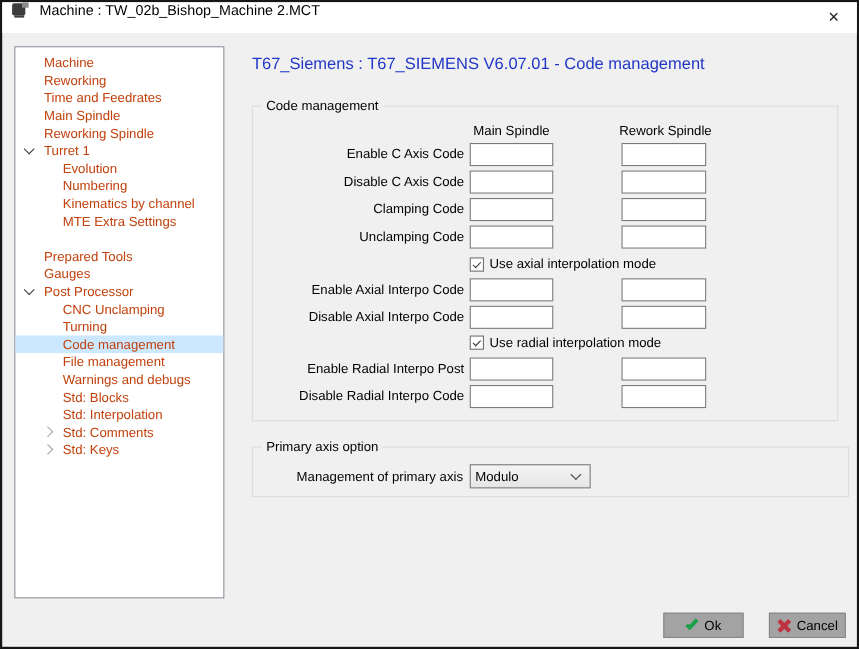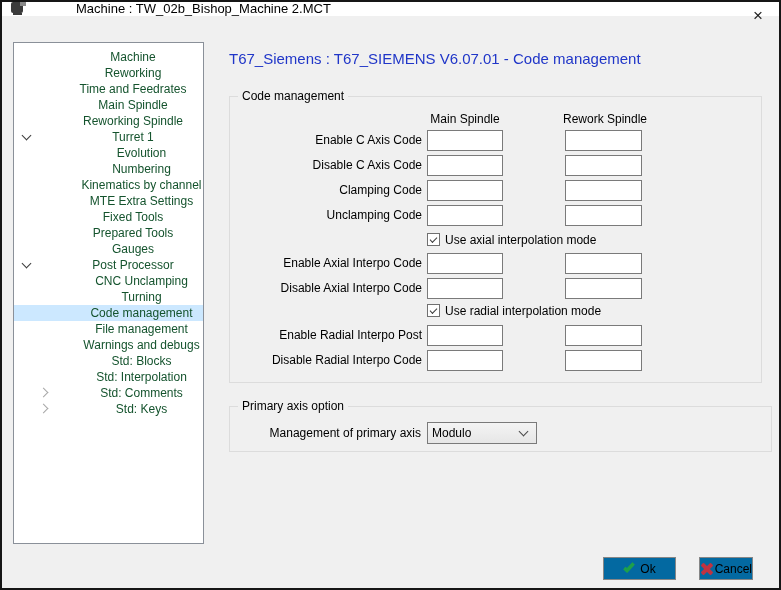--- a/index.html
+++ b/index.html
@@ -9,41 +9,41 @@
   .dialog {
     position: relative;
     width: 781px; height: 590px;
     background: #f0f0f0;
     border: 2px solid #161616;
     overflow: hidden;
   }
 
   
   .titlebar {
-    position: absolute; left:0; top:0; right:0; height: 14px;
+    position: absolute; left:0; top:0; right:0; height: 28px;
     background: #ffffff;
-    display: flex; align-items: flex-end; gap: 40px;
+    display: flex; align-items: flex-start;
   }
   .app-icon { position: relative; width: 16px; height: 15px; margin-left: 9px; }
   .app-icon .body { position:absolute; left:0; top:1px; width:12px; height:11px; background:#3b3b3b; border-radius:2px; }
   .app-icon .tab  { position:absolute; left:9px; top:0; width:6px; height:5px; background:#8a8a8a; }
   .app-icon .base { position:absolute; left:2px; top:12px; width:9px; height:2px; background:#3b3b3b; }
   .title-text { margin-left: 9px; font-size: 13px; color: #000; }
   .close-btn {
     position:absolute; right: 8px; top: 2px; width: 26px; height: 24px;
     display:flex; align-items:center; justify-content:center;
     font-size: 17px; color: #222; cursor: default;
   }
 
   
   .tree {
     position: absolute; left: 11px; top: 40px; width: 191px; height: 502px;
     background: #fff; border: 1px solid #8a9099; overflow: hidden;
   }
-  .trow { position: absolute; left: 0; width: 212px; height: 16px; line-height: 16px; font-size: 12px; color:#14532d;text-align:center; }
+  .trow { position: absolute; left: 0; width: 212px; height: 16px; line-height: 16px; font-size: 12px; color:#c2410c; }
   .trow.sel { background: #cce8ff; }
   .tlabel { display:block; height:16px; white-space: nowrap; }
   .tlabel.l0 { padding-left: 26px; }
   .tlabel.l1 { padding-left: 43px; }
   .chev { position:absolute; width: 7px; height: 7px; }
   .chev.exp { top: 3px; border-right: 1.5px solid #3c3c3c; border-bottom: 1.5px solid #3c3c3c; transform: rotate(45deg); }
   .chev.col { top: 4px; border-right: 1.5px solid #a7a7a7; border-bottom: 1.5px solid #a7a7a7; transform: rotate(-45deg); }
 
   
   .page-title {
@@ -68,21 +68,21 @@
     text-align: right; font-size: 12px; color: #000; white-space: nowrap;
   }
   .tbox {
     position: absolute; top: 0; height: 21px; width: 76px;
     border: 1px solid #7a7a7a; background: #fff;
     font-family: "Liberation Sans", sans-serif; font-size: 12px; padding: 0 3px;
   }
   .tbox.c1 { left: 197px; }
   .tbox.c2 { left: 335px; width: 77px; }
 
-  .cbrow { position: absolute; left: 197px; height: 15px; display: flex; align-items: center; }
+  .cbrow { position: absolute; left: 197px; height: 15px; display: flex; align-items: flex-end; }
   .checkbox { position: relative; width: 13px; height: 13px; border: 1px solid #707070; background: #fff; }
   .checkbox .mark {
     position: absolute; left: 2px; top: 2.5px; width: 7px; height: 4px;
     border-left: 1.8px solid #3c3c3c; border-bottom: 1.8px solid #3c3c3c; transform: rotate(-45deg);
   }
   .cblabel { margin-left: 5px; font-size: 12px; color: #000; white-space: nowrap; }
 
   .combo {
     position: absolute; left: 197px; top: 15px; width: 110px; height: 22px;
     border: 1px solid #7a7a7a;
@@ -91,26 +91,26 @@
   }
   .combo .val { font-size: 12px; color:#000; padding-left: 4px; flex: 1; }
   .combo .cchev {
     width: 7px; height: 7px; margin-right: 9px; margin-top: -3px;
     border-right: 1.5px solid #4a4a4a; border-bottom: 1.5px solid #4a4a4a; transform: rotate(45deg);
   }
 
   
   .btn {
     position: absolute; top: 555px; height: 23px;
-    background: #0369a1; border: 1px solid #868686;
+    background: #a3a3a3; border: 1px solid #868686;
     display: flex; align-items: center; justify-content: center;
     font-size: 12px; color: #000; cursor: default;
   }
   .btn.ok { left: 601px; width: 73px; }
-  .btn.cancel { left: 697px; width: 54px; }
+  .btn.cancel { left: 697px; width: 70px; }
   .okcheck {
     display: inline-block; width: 12px; height: 6px; margin-right: 5px; margin-top: -4px;
     border-left: 4px solid #1ea04b; border-bottom: 4px solid #1ea04b;
     transform: rotate(-47deg); border-radius: 1px;
   }
   .xicon { position: relative; display: inline-block; width: 14px; height: 14px; margin-right: 4px; }
   .xicon::before, .xicon::after {
     content: ""; position: absolute; left: 5px; top: 0; width: 4px; height: 14px;
     background: #bf3341; border-radius: 1px;
   }
@@ -156,23 +156,20 @@
         <span class="tlabel l1">Evolution</span>
       </div>
     <div class="trow" style="top:118px">
         <span class="tlabel l1">Numbering</span>
       </div>
     <div class="trow" style="top:134px">
         <span class="tlabel l1">Kinematics by channel</span>
       </div>
     <div class="trow" style="top:150px">
         <span class="tlabel l1">MTE Extra Settings</span>
-      </div>
-    <div class="trow" style="top:166px">
-        <span class="tlabel l0">Fixed Tools</span>
       </div>
     <div class="trow" style="top:182px">
         <span class="tlabel l0">Prepared Tools</span>
       </div>
     <div class="trow" style="top:198px">
         <span class="tlabel l0">Gauges</span>
       </div>
     <div class="trow" style="top:214px">
         <span class="chev exp" style="left:9px"></span>
         <span class="tlabel l0">Post Processor</span>

